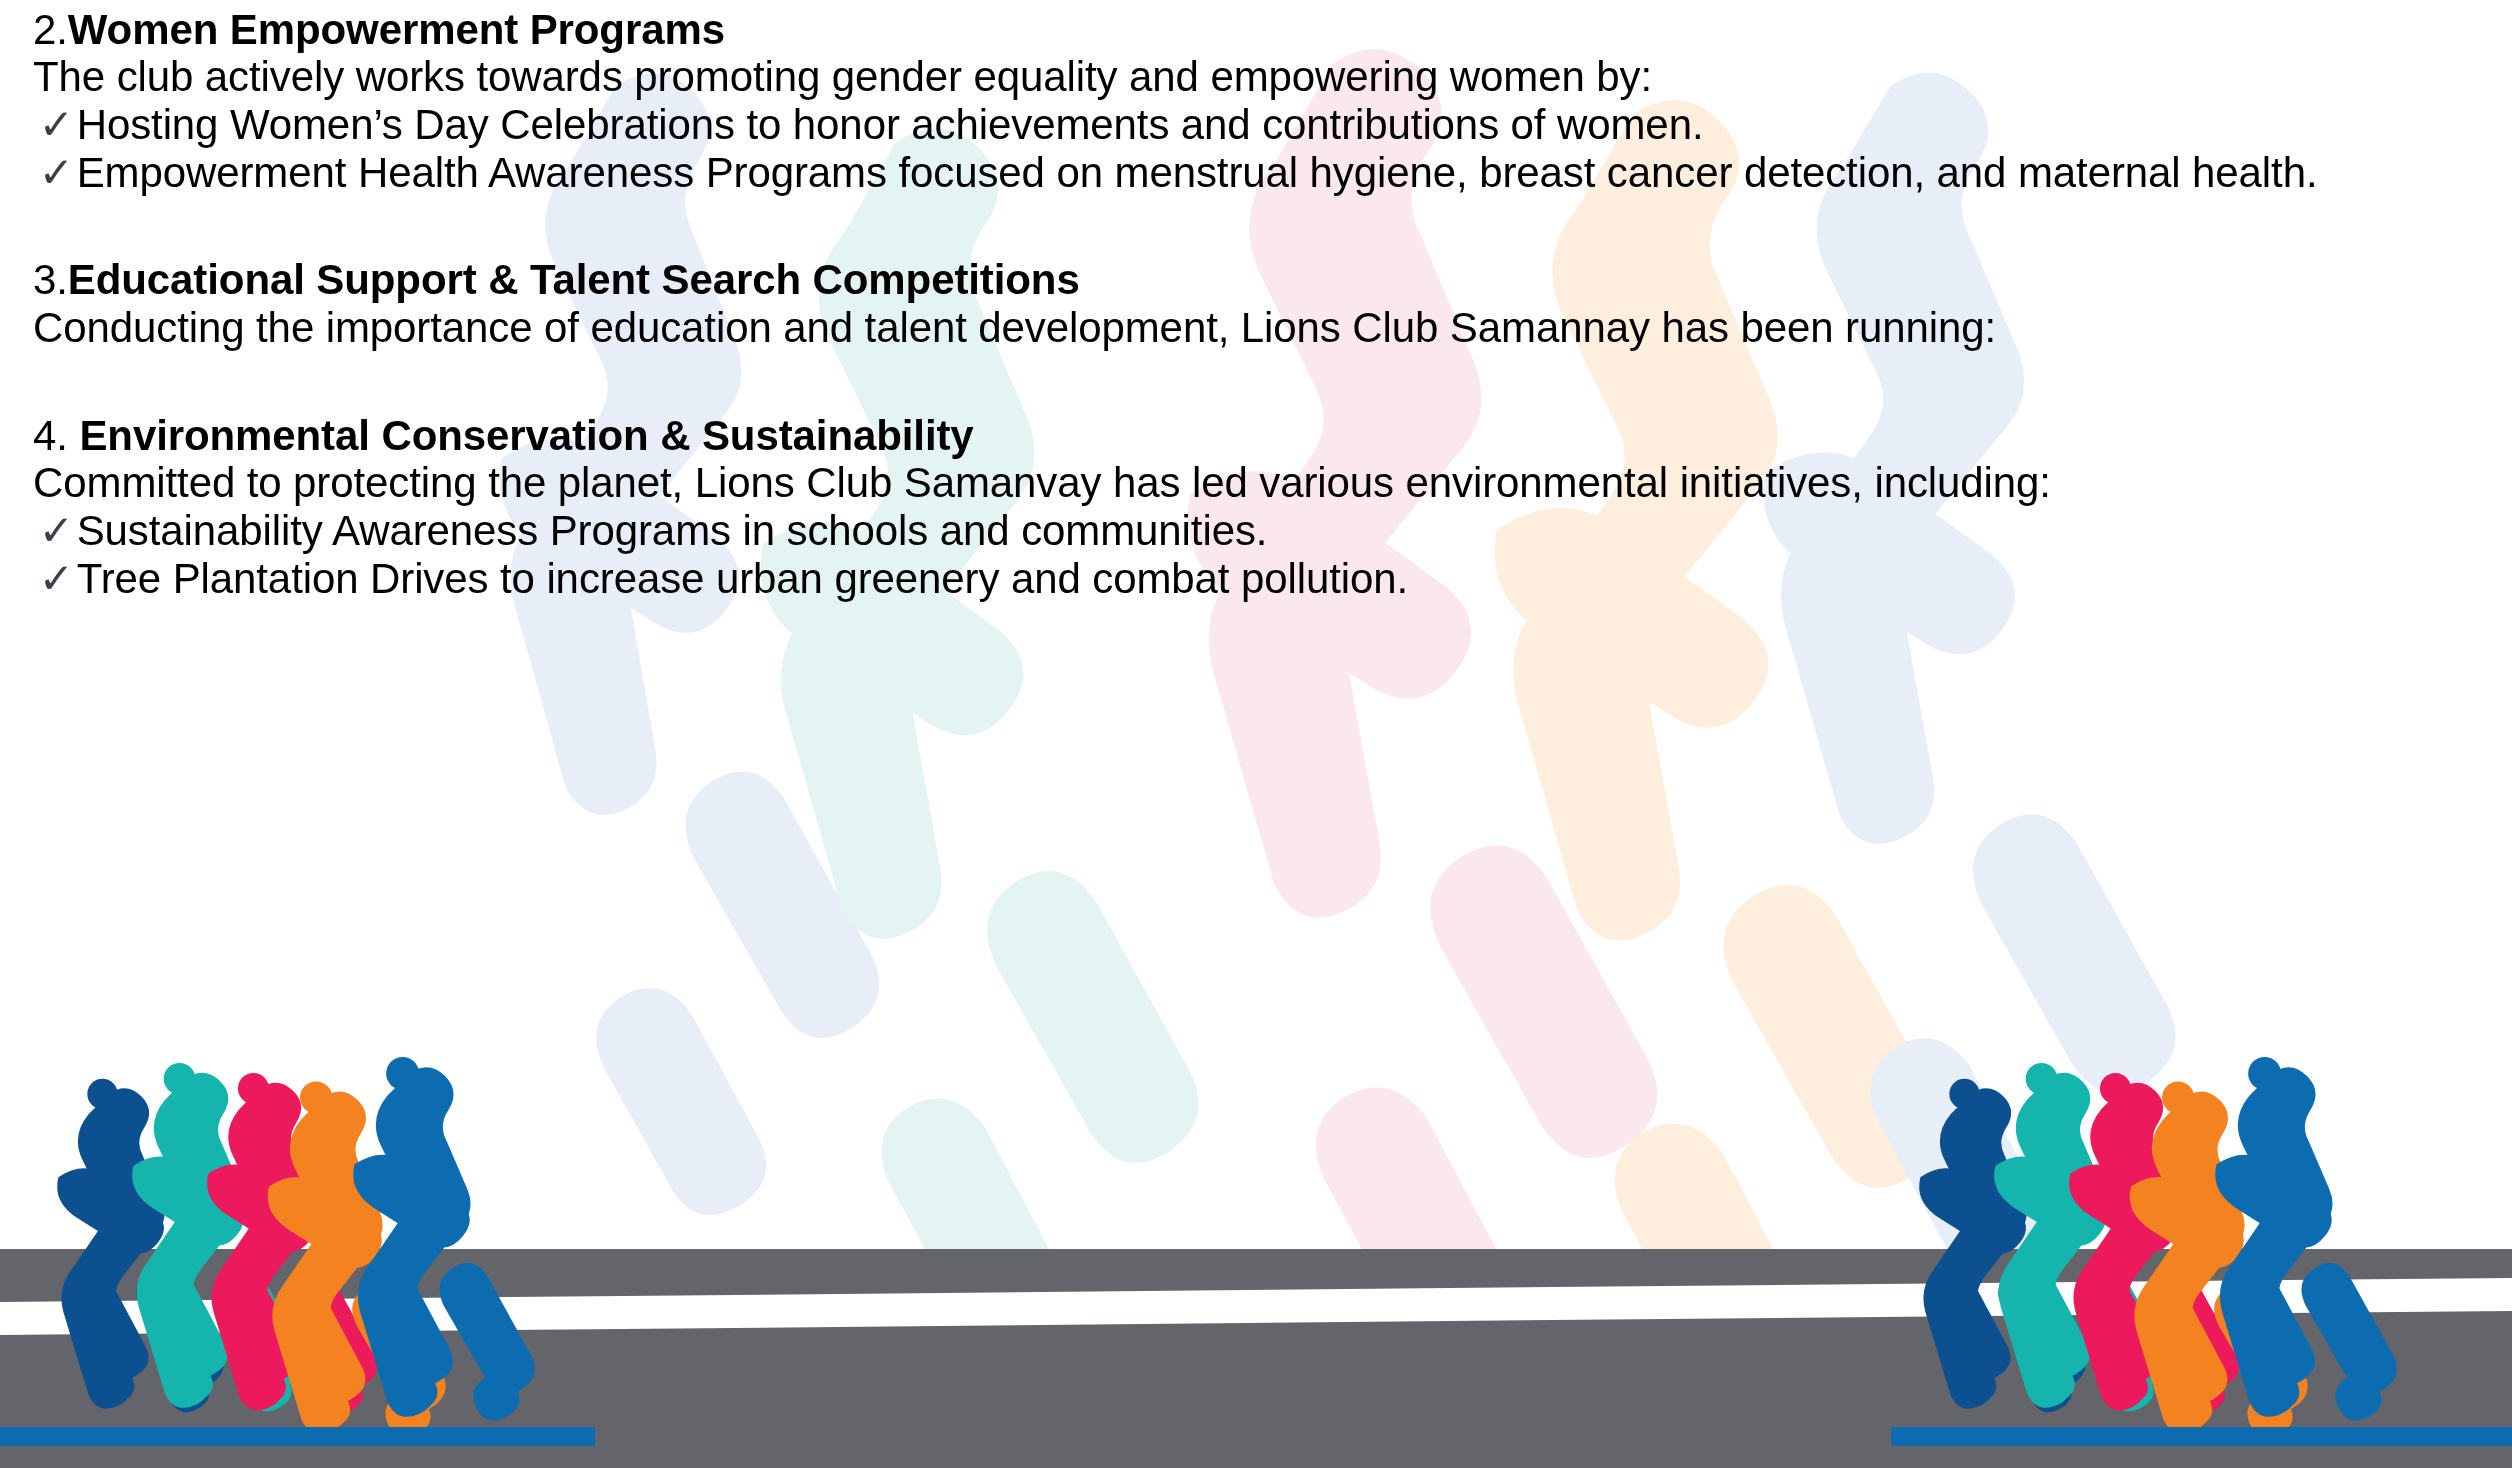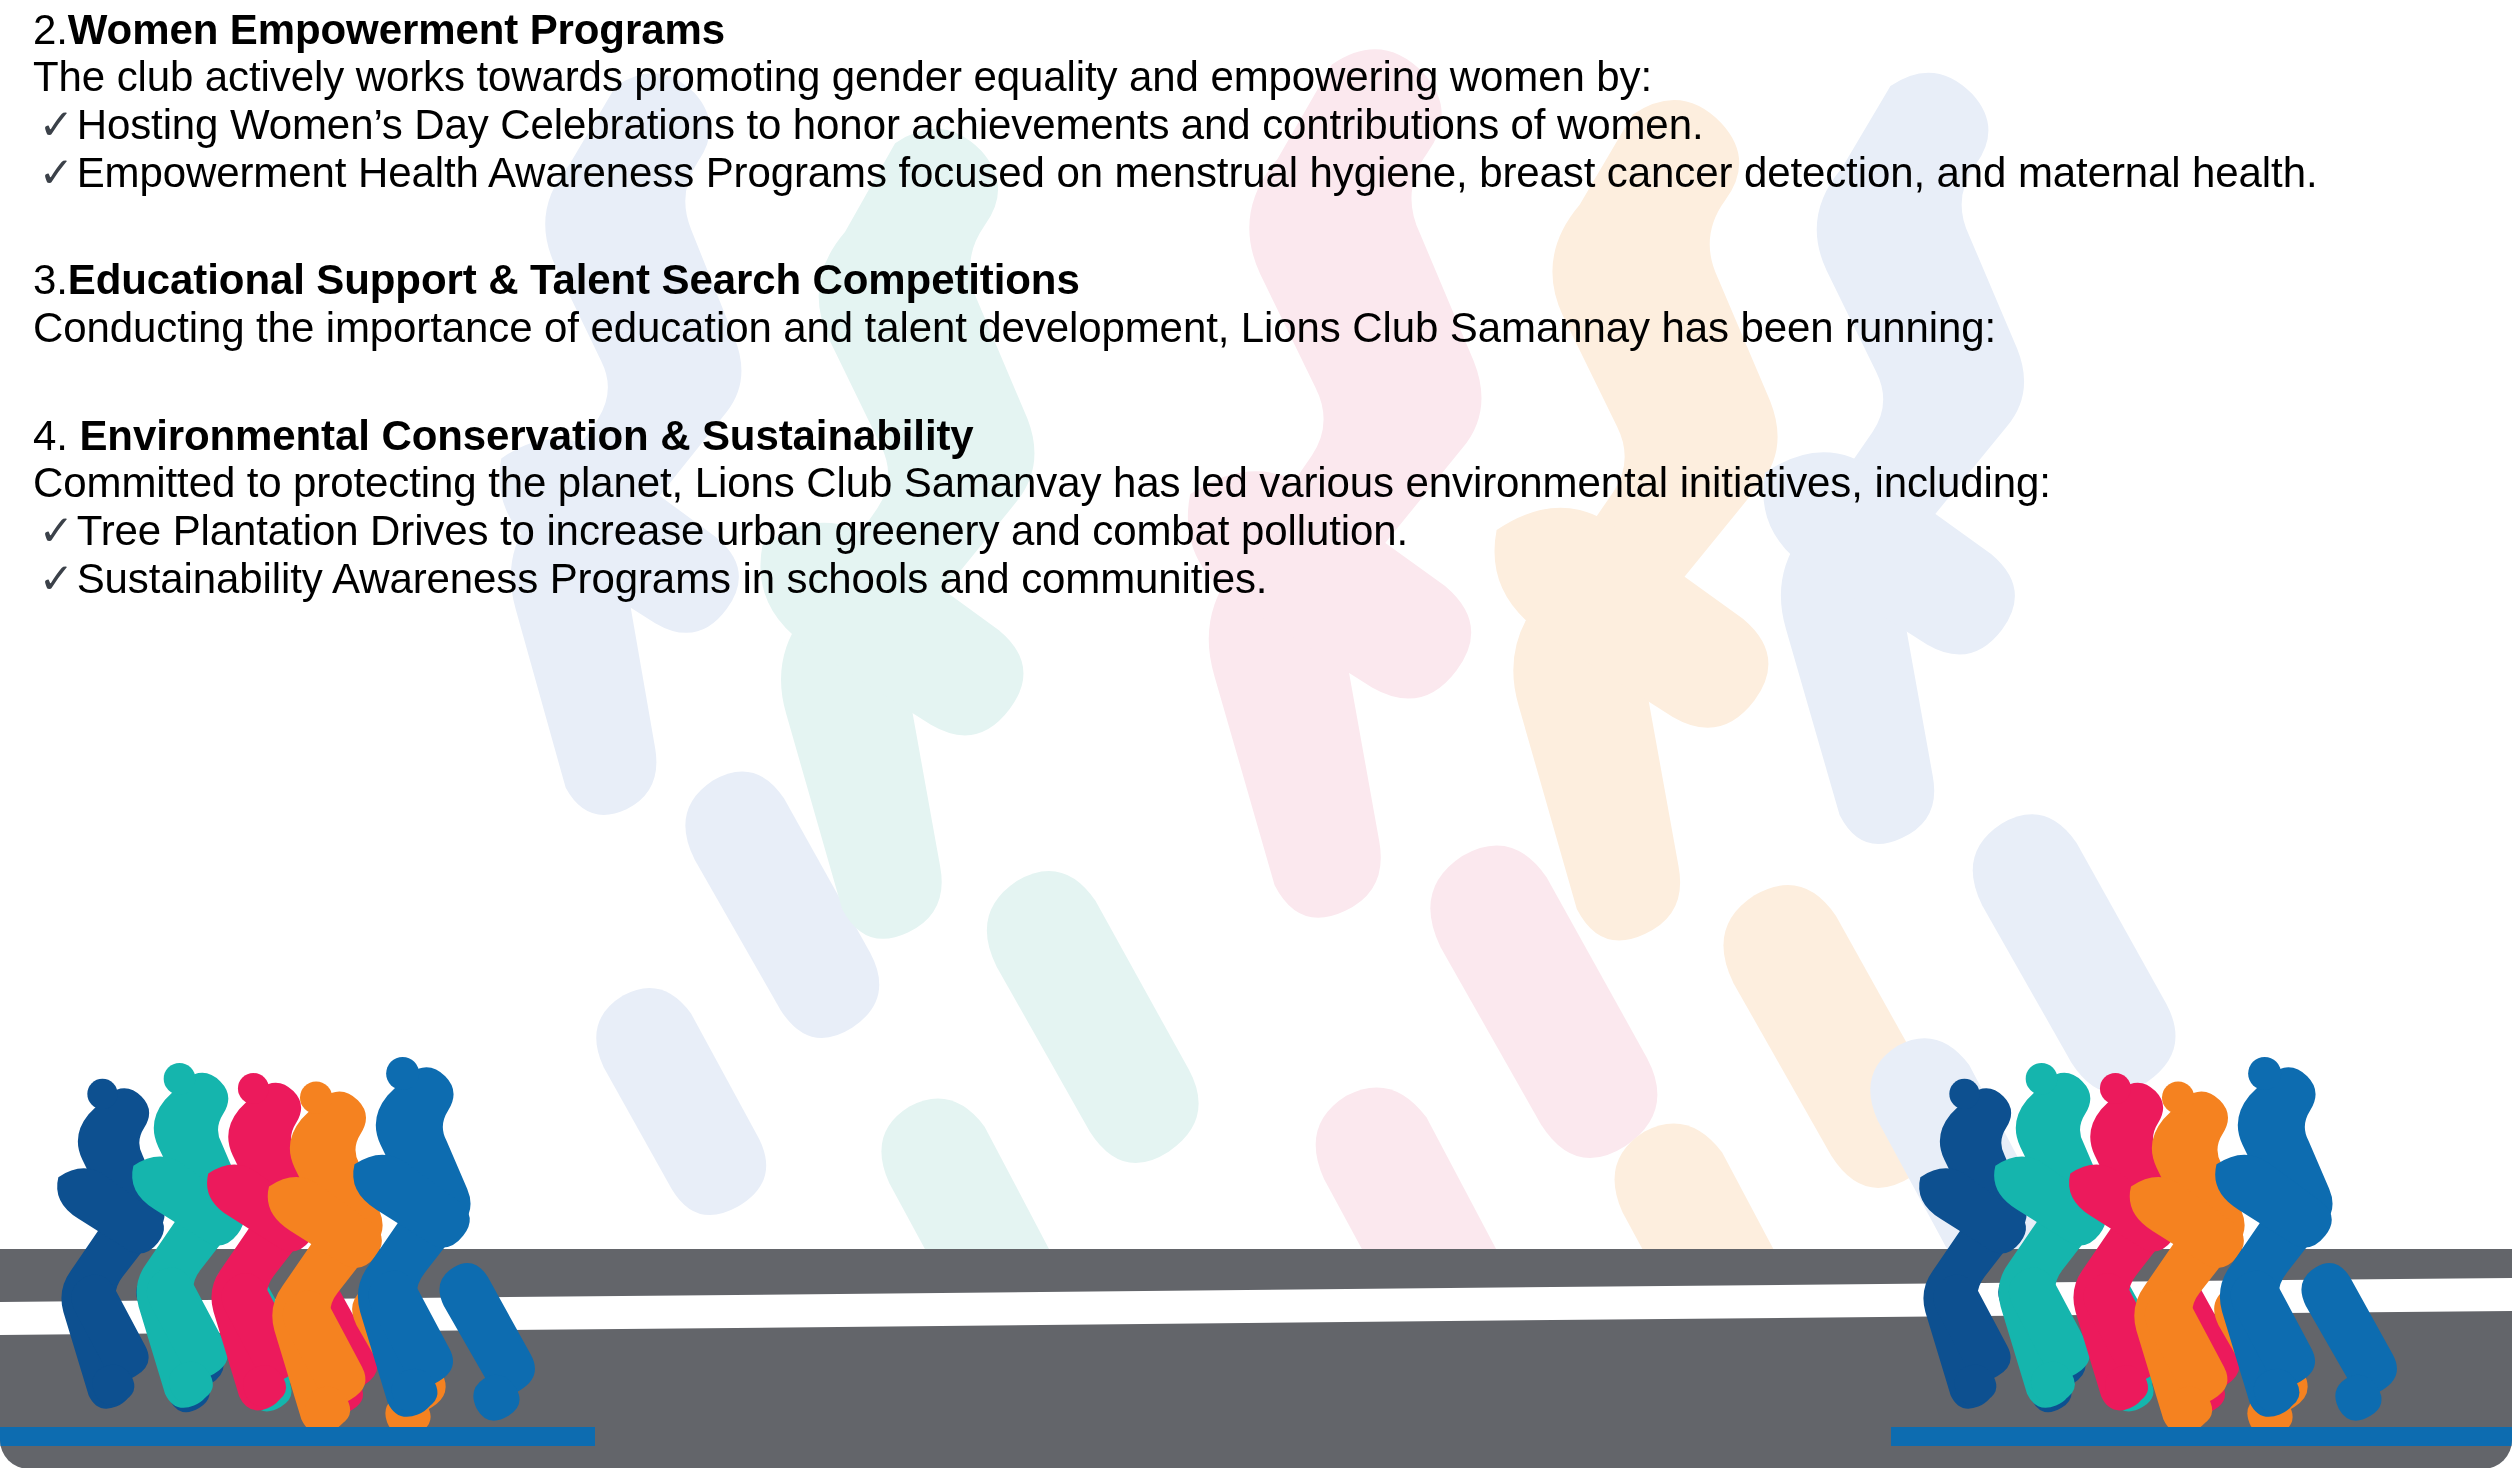--- a/index.html
+++ b/index.html
@@ -7,21 +7,20 @@
     padding: 0;
     background: #ffffff;
   }
   #slide {
     position: relative;
     width: 2512px;
     height: 1469px;
     background: #ffffff;
     overflow: hidden;
     font-family: "Liberation Sans", sans-serif;
-    border-radius: 29px;
   }
 
   
   #watermark {
     position: absolute;
     left: 0; top: 0;
     width: 2512px;
     height: 1469px;
     pointer-events: none;
   }
@@ -145,22 +144,22 @@
     <p class="para heading"><span class="num">2.</span><span class="ttl">Women Empowerment Programs</span></p>
     <p class="para">The club actively works towards promoting gender equality and empowering women by:</p>
     <p class="para"><span class="check">✓</span><span>Hosting Women’s Day Celebrations to honor achievements and contributions of women.</span></p>
     <p class="para"><span class="check">✓</span><span>Empowerment Health Awareness Programs focused on menstrual hygiene, breast cancer detection, and maternal health.</span></p>
 
     <p class="para heading spacer-before"><span class="num">3.</span><span class="ttl">Educational Support &amp; Talent Search Competitions</span></p>
     <p class="para">Conducting the importance of education and talent development, Lions Club Samannay has been running:</p>
 
     <p class="para heading spacer-before"><span class="num">4. </span><span class="ttl">Environmental Conservation &amp; Sustainability</span></p>
     <p class="para">Committed to protecting the planet, Lions Club Samanvay has led various environmental initiatives, including:</p>
+    <p class="para"><span class="check">✓</span><span>Sustainability Awareness Programs in schools and communities.</span></p>
     <p class="para"><span class="check">✓</span><span>Tree Plantation Drives to increase urban greenery and combat pollution.</span></p>
-    <p class="para"><span class="check">✓</span><span>Sustainability Awareness Programs in schools and communities.</span></p>
   </div>
 
   <div id="road"></div>
   <div id="road-stripe"></div>
 
   <div class="runner-group" id="runner-group-left">
     <svg width="573" height="401" viewBox="0 0 800 560">
       <defs>
         <g id="runner-shape">
 

